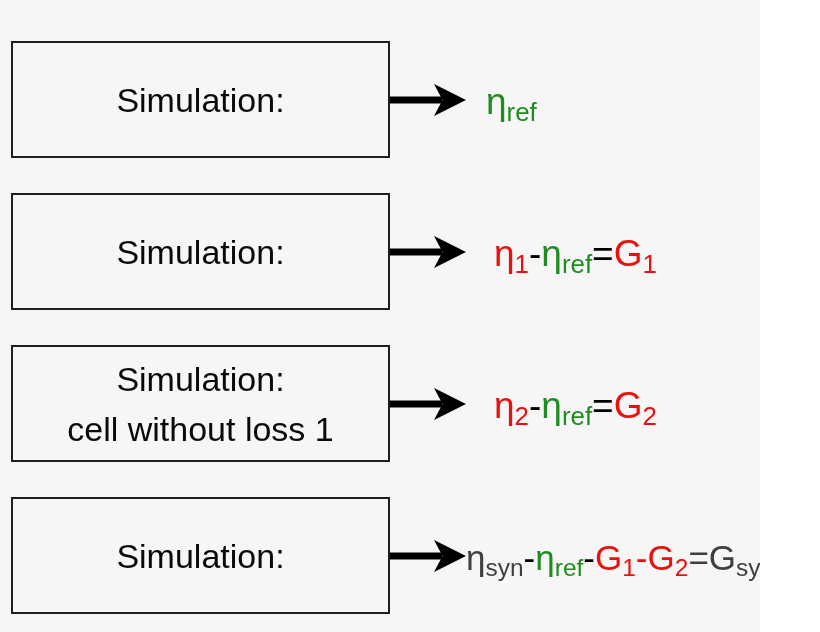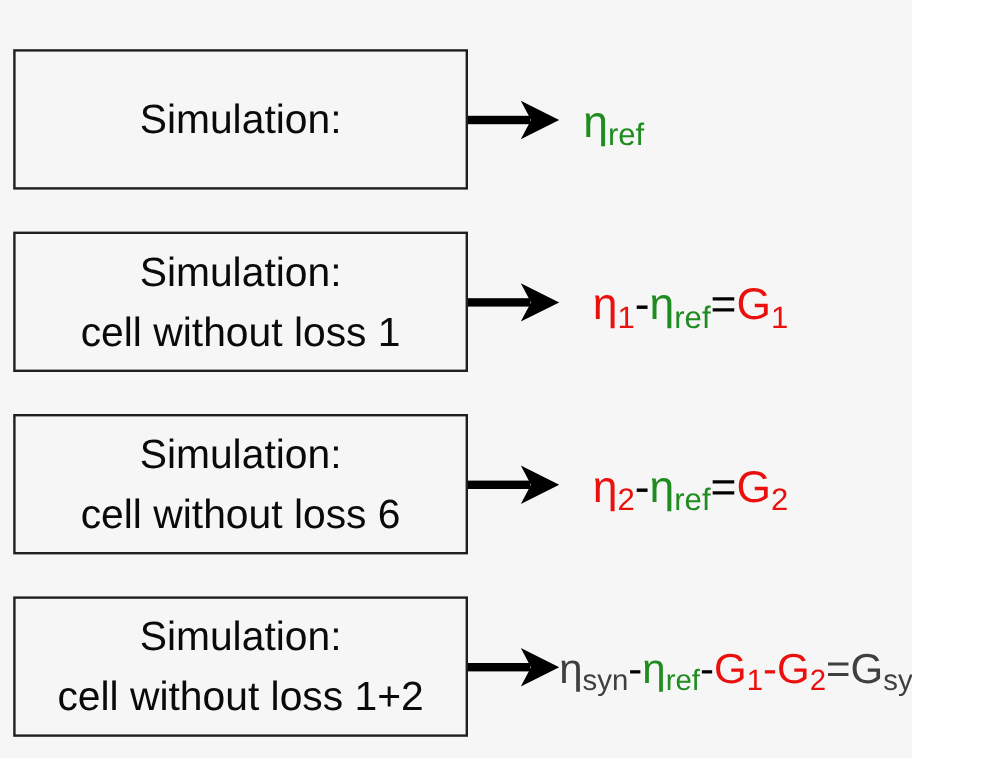--- a/index.html
+++ b/index.html
@@ -71,45 +71,43 @@
     <svg class="arrow" width="76" height="36" viewBox="0 0 76 36" aria-hidden="true">
       <rect x="0" y="14.5" width="52" height="7" fill="#000000"></rect>
       <path d="M76 18 L44 2 L52.5 18 L44 34 Z" fill="#000000"></path>
     </svg>
     <div class="formula"><span class="token" style="color: rgb(30, 140, 30);">η<span class="sub">ref</span></span></div>
   </div>
 
   <div class="row">
     <div class="box" style="border-color: rgb(31, 31, 31); color: rgb(10, 10, 10);">
       <div>Simulation:</div>
-      <div>cell without loss 1</div>
     </div>
     <svg class="arrow" width="76" height="36" viewBox="0 0 76 36" aria-hidden="true">
       <rect x="0" y="14.5" width="52" height="7" fill="#000000"></rect>
       <path d="M76 18 L44 2 L52.5 18 L44 34 Z" fill="#000000"></path>
     </svg>
     <div class="formula"><span class="token" style="color: rgb(234, 16, 13);">η<span class="sub">1</span></span><span class="token" style="color: rgb(0, 0, 0);">-</span><span class="token" style="color: rgb(30, 140, 30);">η<span class="sub">ref</span></span><span class="token" style="color: rgb(0, 0, 0);">=</span><span class="token" style="color: rgb(234, 16, 13);">G<span class="sub">1</span></span></div>
   </div>
 
   <div class="row">
     <div class="box" style="border-color: rgb(31, 31, 31); color: rgb(10, 10, 10);">
       <div>Simulation:</div>
-      <div>cell without loss 6</div>
+      <div>cell without loss 1</div>
     </div>
     <svg class="arrow" width="76" height="36" viewBox="0 0 76 36" aria-hidden="true">
       <rect x="0" y="14.5" width="52" height="7" fill="#000000"></rect>
       <path d="M76 18 L44 2 L52.5 18 L44 34 Z" fill="#000000"></path>
     </svg>
     <div class="formula"><span class="token" style="color: rgb(234, 16, 13);">η<span class="sub">2</span></span><span class="token" style="color: rgb(0, 0, 0);">-</span><span class="token" style="color: rgb(30, 140, 30);">η<span class="sub">ref</span></span><span class="token" style="color: rgb(0, 0, 0);">=</span><span class="token" style="color: rgb(234, 16, 13);">G<span class="sub">2</span></span></div>
   </div>
 
   <div class="row">
     <div class="box" style="border-color: rgb(31, 31, 31); color: rgb(10, 10, 10);">
       <div>Simulation:</div>
-      <div>cell without loss 1+2</div>
     </div>
     <svg class="arrow" width="76" height="36" viewBox="0 0 76 36" aria-hidden="true">
       <rect x="0" y="14.5" width="52" height="7" fill="#000000"></rect>
       <path d="M76 18 L44 2 L52.5 18 L44 34 Z" fill="#000000"></path>
     </svg>
     <div class="formula"><span class="token" style="color: rgb(63, 63, 63);">η<span class="sub">syn</span></span><span class="token" style="color: rgb(0, 0, 0);">-</span><span class="token" style="color: rgb(30, 140, 30);">η<span class="sub">ref</span></span><span class="token" style="color: rgb(0, 0, 0);">-</span><span class="token" style="color: rgb(234, 16, 13);">G<span class="sub">1</span></span><span class="token" style="color: rgb(234, 16, 13);">-</span><span class="token" style="color: rgb(234, 16, 13);">G<span class="sub">2</span></span><span class="token" style="color: rgb(63, 63, 63);">=</span><span class="token" style="color: rgb(63, 63, 63);">G<span class="sub">syn</span></span></div>
   </div>
 </div>
 
 </body></html>

